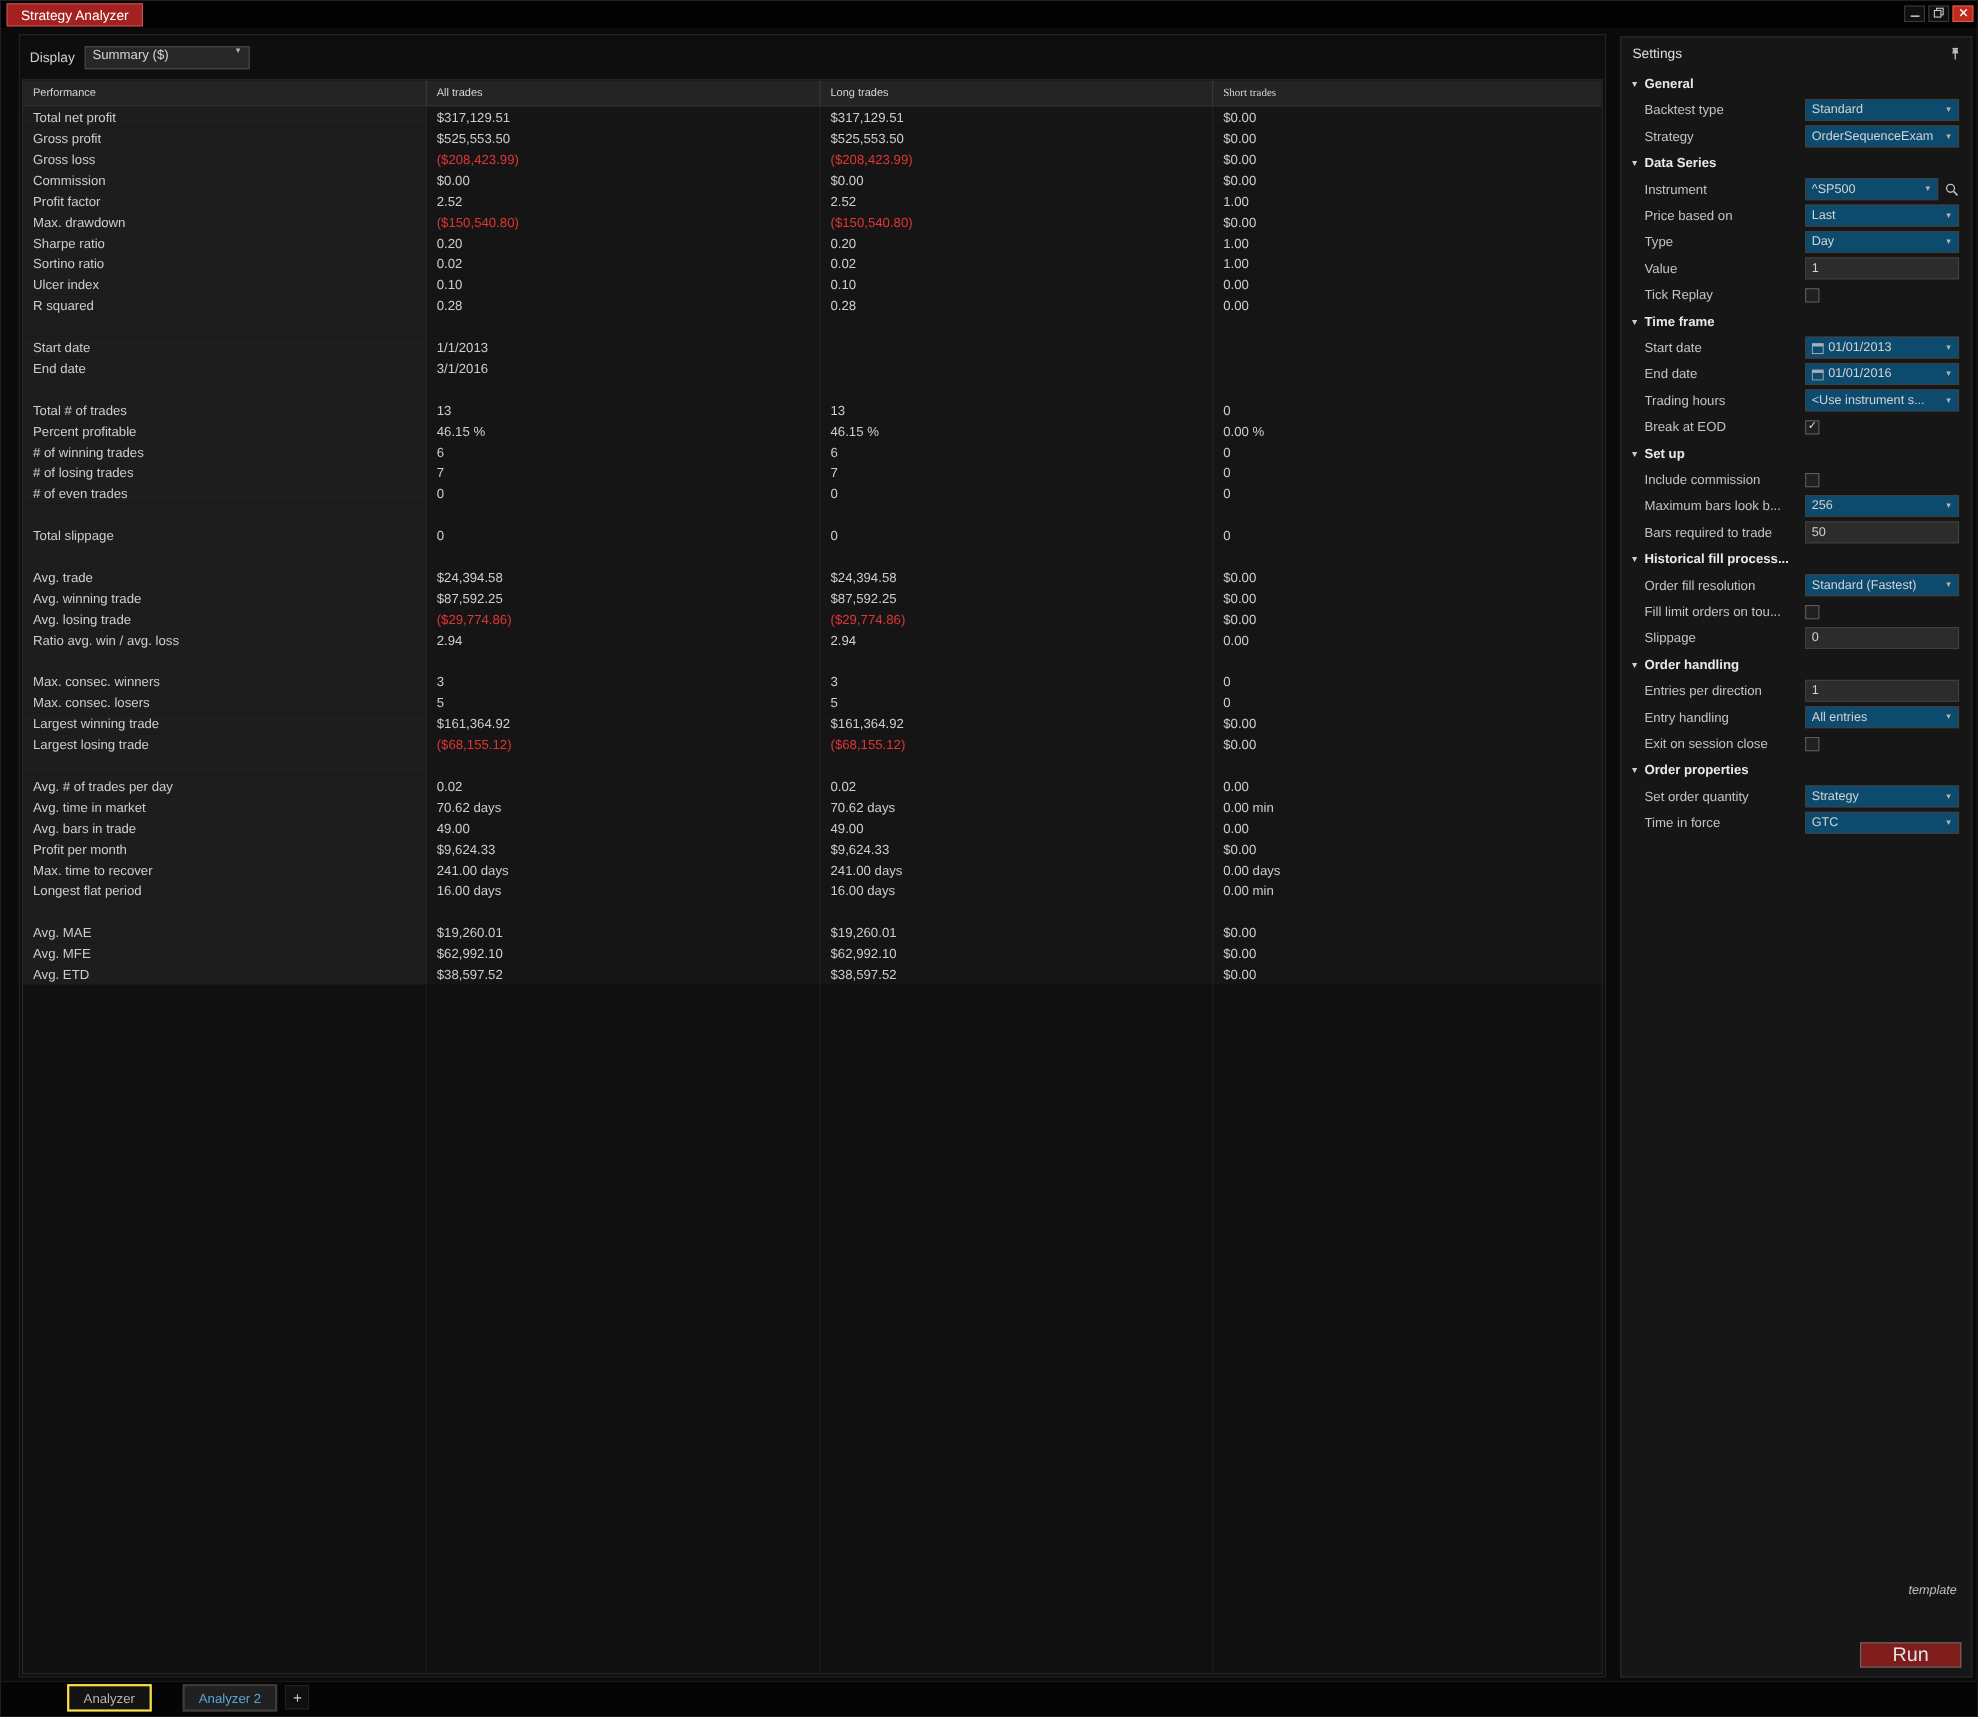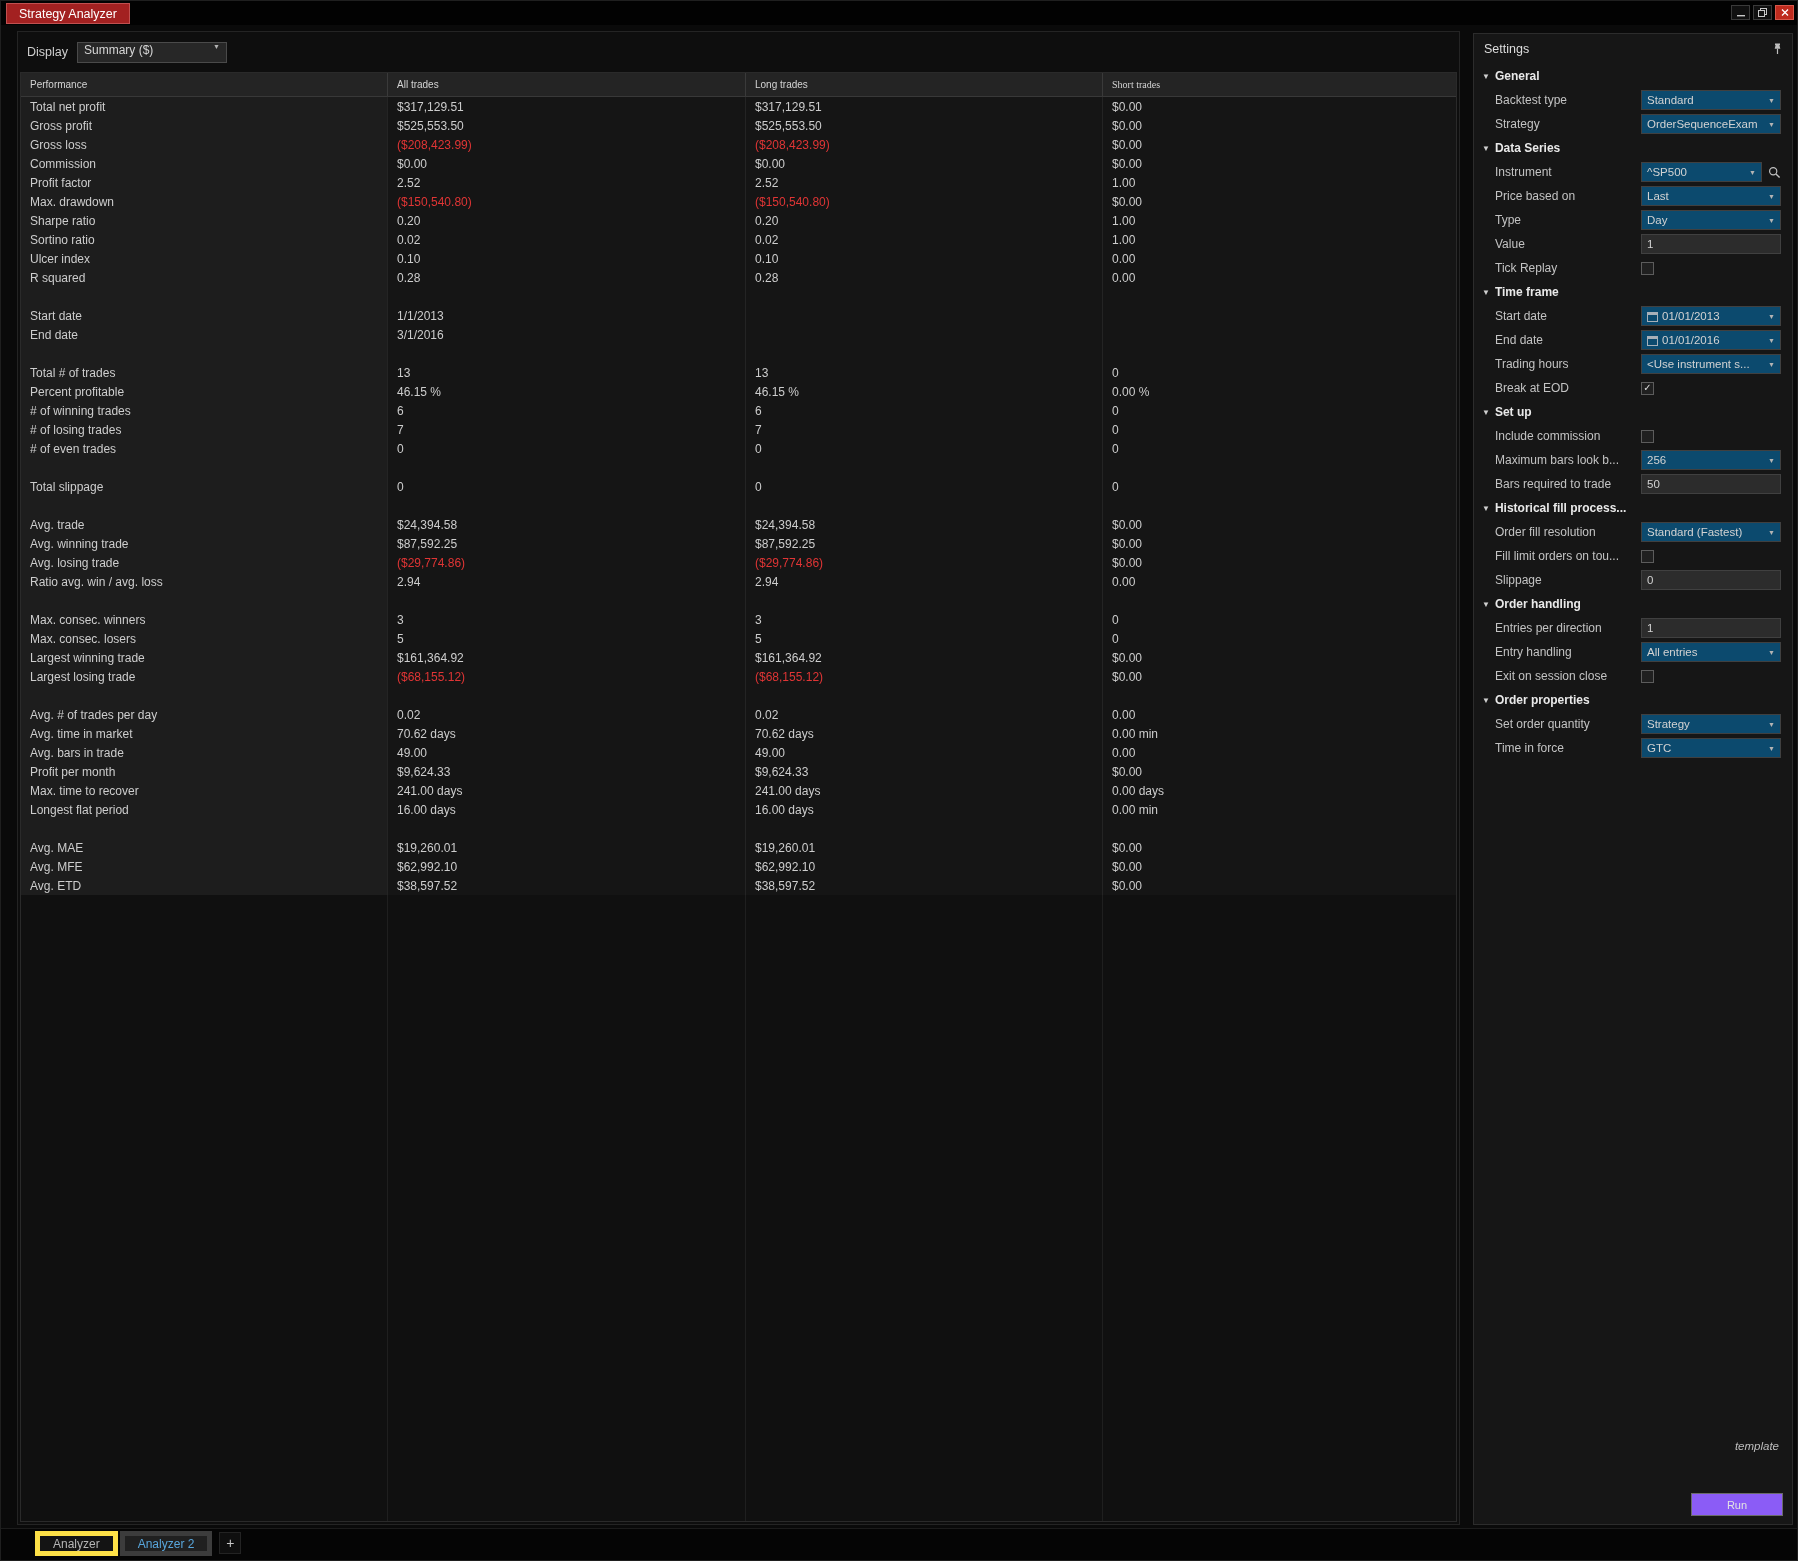--- a/index.html
+++ b/index.html
@@ -51,26 +51,26 @@
   .slabel{flex:1 1 auto;font-size:12px;color:#c3c3c3;white-space:nowrap;overflow:hidden;min-width:0;}
   .sctl{width:140px;margin-right:11px;display:flex;align-items:center;flex:0 0 auto;}
   .sel{flex:1 1 auto;height:20px;background:#0c4a6e;border:1px solid #404040;display:flex;align-items:center;padding:0 5px;font-size:11.5px;color:#d2d2d2;min-width:0;}
   .sel .val{flex:1 1 auto;overflow:hidden;white-space:nowrap;min-width:0;}
   .sinput{flex:1 1 auto;height:20px;background:#2c2c2c;border:1px solid #404040;color:#d2d2d2;font-size:11.5px;font-family:inherit;padding:0 5px;min-width:0;outline:none;}
   .cbx{width:13px;height:13px;background:#202020;border:1px solid #5c5c5c;display:flex;align-items:center;justify-content:center;font-size:10px;color:#dcdcdc;line-height:1;flex:0 0 auto;}
   .calicon{display:inline-flex;margin-right:4px;flex:0 0 auto;}
   .searchicon{display:inline-flex;margin-left:6px;flex:0 0 auto;}
   .pin{display:inline-flex;}
   .template-label{position:absolute;right:13px;bottom:72px;font-style:italic;font-size:11.5px;color:#bdbdbd;}
-  .run-btn{position:absolute;right:9px;bottom:8px;width:92px;height:23px;background:#8b5cf6;border:1px solid #6b6b6b;color:#e3e3e3;font-size:11px;font-family:inherit;}
+  .run-btn{position:absolute;right:9px;bottom:8px;width:92px;height:23px;background:#7f1d1d;border:1px solid #6b6b6b;color:#e3e3e3;font-size:18px;font-family:inherit;}
 
   
   .tabbar{position:absolute;left:0;right:0;bottom:0;height:32px;background:#050505;border-top:1px solid #1c1c1c;display:flex;align-items:flex-start;padding-left:34px;padding-top:2px;}
   .tabs{display:flex;}
-  .tab{height:25px;padding:0 13px;display:flex;align-items:center;font-size:12px;background:#141414;border:5px solid #fde047;color:#b5b5b5;margin-right:2px;white-space:nowrap;}
+  .tab{height:25px;padding:0 13px;display:flex;align-items:center;font-size:12px;background:#141414;border:2px solid #fde047;color:#b5b5b5;margin-right:2px;white-space:nowrap;margin-left:26px;}
   .tab.active{background:#202020;color:var(--active-tab-blue);border-color:#3c3c3c;}
   .addtab{width:22px;height:22px;margin-left:5px;margin-top:1px;display:flex;align-items:center;justify-content:center;color:#c8c8c8;font-size:14px;background:#0f0f0f;border:1px solid #232323;}
 </style>
 </head>
 <body>
 
 <div class="window">
 
   <div class="titlebar">
     <div class="title-tab">

